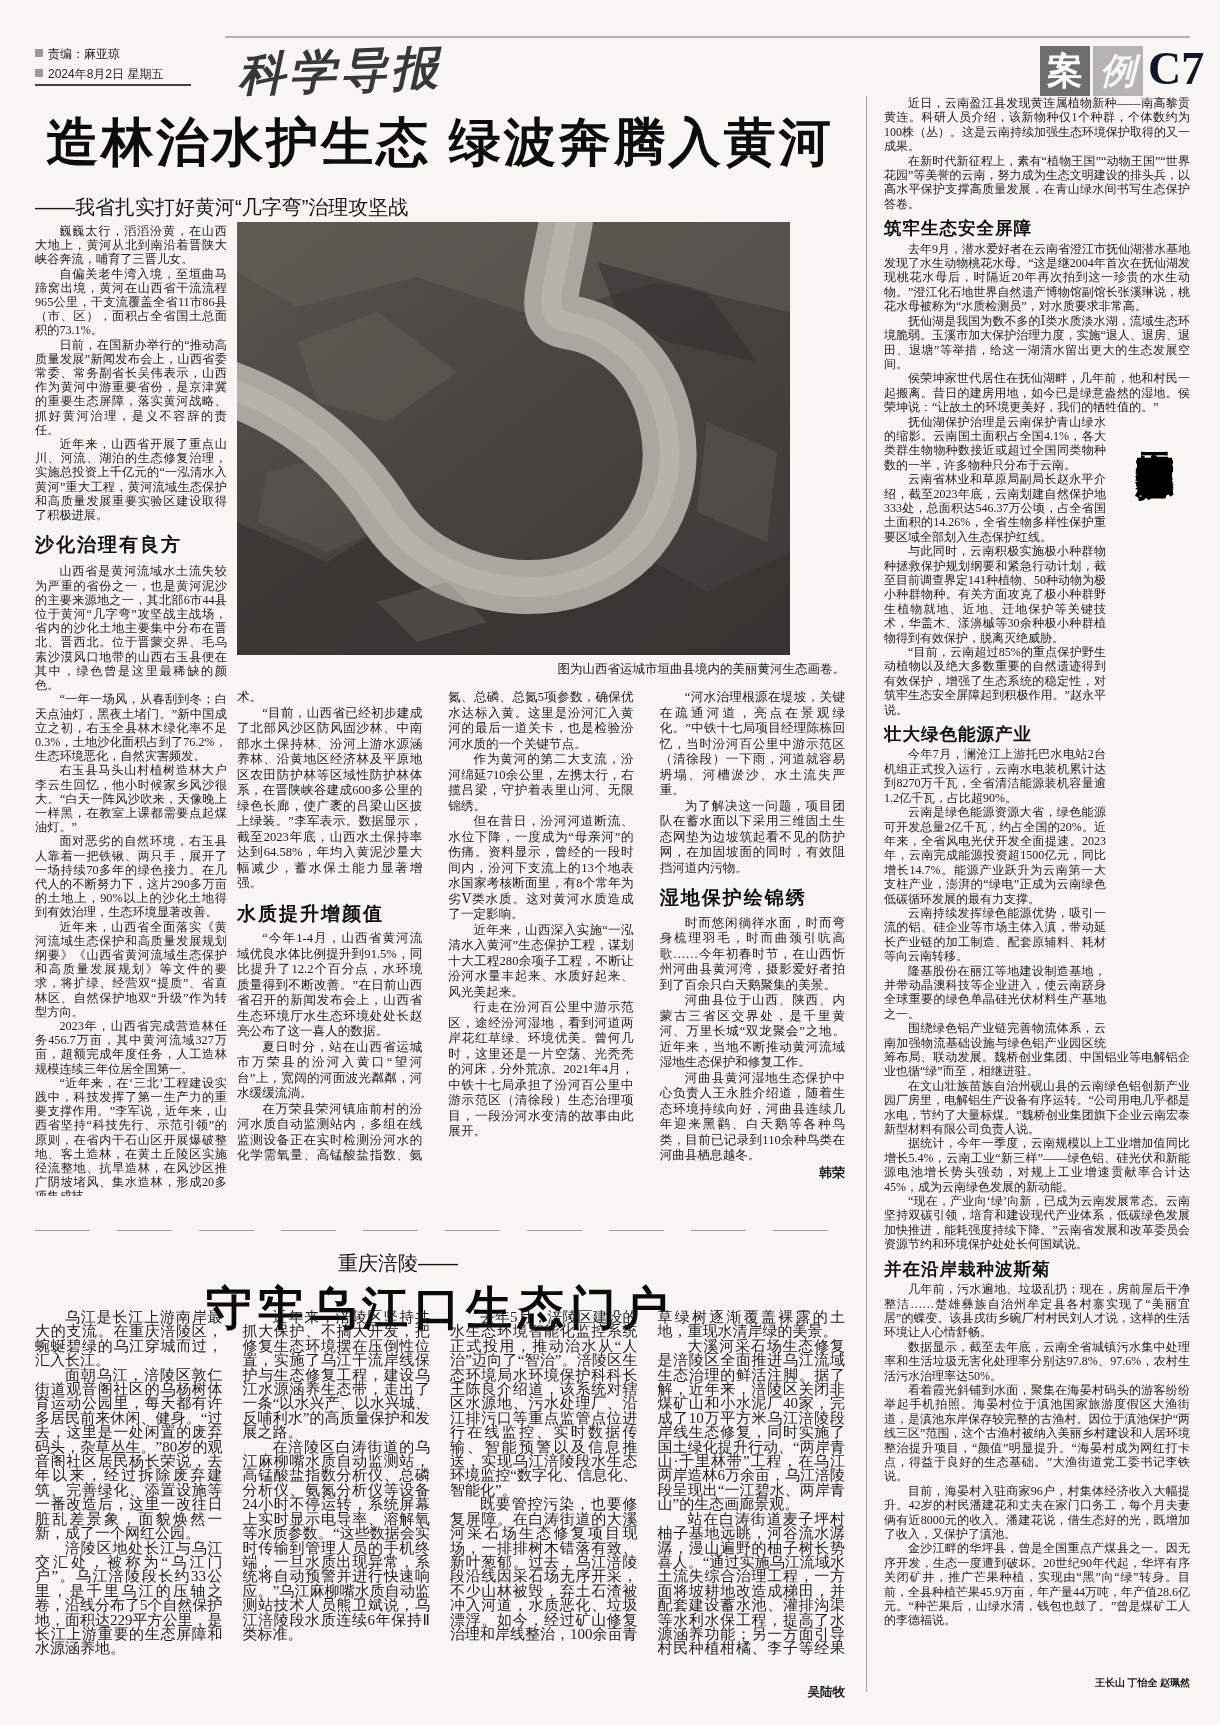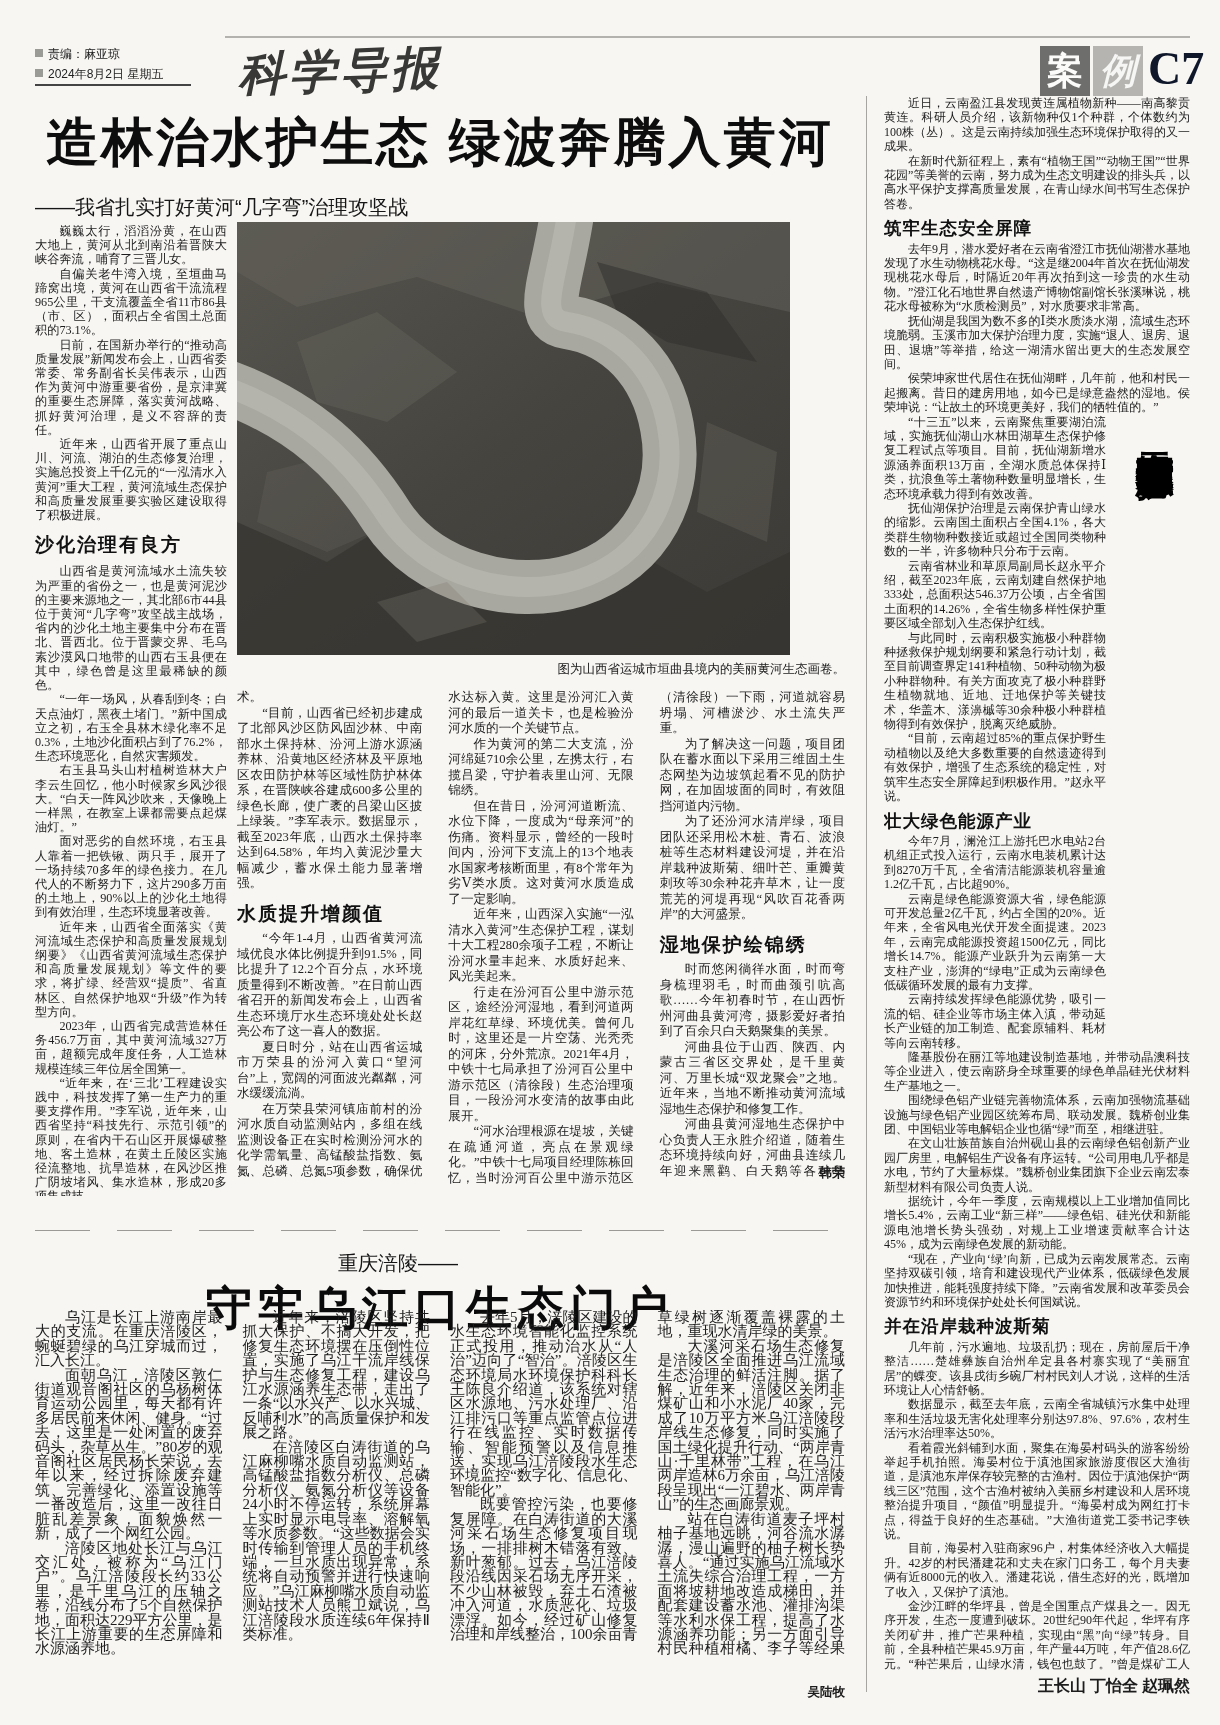--- a/index.html
+++ b/index.html
@@ -48,21 +48,21 @@
   #v-divider{left:866px;top:96px;width:1px;height:1596px;background:#a6a5a2;}
   
   #yn-article{left:884px;top:96px;width:306px;height:1576px;overflow:hidden;
     font-size:12px;line-height:14.4px;}
   #yn-article .sec-head{font-size:17.5px;margin:10px 0 6px;letter-spacing:1px;}
   .vertical-title{float:right;width:70px;height:614px;margin:8px 0 12px 14px;
     writing-mode:vertical-rl;text-orientation:upright;
     font-family:"Liberation Serif",serif;font-weight:900;font-size:38px;
     line-height:70px;letter-spacing:0.5px;color:#000;}
   #yn-byline{left:990px;top:1676px;width:200px;text-align:right;font-weight:bold;
-    font-size:16px;}
+    font-size:10px;}
   
   #cq-dashes{left:35px;top:1230px;width:810px;height:1px;
     background:repeating-linear-gradient(to right,#9b9a97 0 55px,transparent 55px 82px);}
   #cq-kicker{left:338px;top:1250px;font-family:"Liberation Sans",sans-serif;
     font-size:20px;color:#141414;}
   #cq-headline{left:35px;top:1278px;width:810px;text-align:center;
     font-family:"Liberation Serif",serif;font-weight:900;font-size:46px;
     letter-spacing:6px;color:#0a0a0a;}
   #cq-body{left:35px;top:1310px;width:810px;height:358px;overflow:hidden;
     column-count:4;column-gap:20px;font-size:15px;line-height:14.4px;font-family:Liberation Serif, serif;}
@@ -129,39 +129,37 @@
     <div class="sec-head">水质提升增颜值</div>
     <p>“今年1-4月，山西省黄河流域优良水体比例提升到91.5%，同比提升了12.2个百分点，水环境质量得到不断改善。”在日前山西省召开的新闻发布会上，山西省生态环境厅水生态环境处处长赵亮公布了这一喜人的数据。</p>
     <p>夏日时分，站在山西省运城市万荣县的汾河入黄口“望河台”上，宽阔的河面波光粼粼，河水缓缓流淌。</p>
     <p>在万荣县荣河镇庙前村的汾河水质自动监测站内，多组在线监测设备正在实时检测汾河水的化学需氧量、高锰酸盐指数、氨氮、总磷、总氮5项参数，确保优水达标入黄。这里是汾河汇入黄河的最后一道关卡，也是检验汾河水质的一个关键节点。</p>
     <p>作为黄河的第二大支流，汾河绵延710余公里，左携太行，右揽吕梁，守护着表里山河、无限锦绣。</p>
     <p>但在昔日，汾河河道断流、水位下降，一度成为“母亲河”的伤痛。资料显示，曾经的一段时间内，汾河下支流上的13个地表水国家考核断面里，有8个常年为劣Ⅴ类水质。这对黄河水质造成了一定影响。</p>
     <p>近年来，山西深入实施“一泓清水入黄河”生态保护工程，谋划十大工程280余项子工程，不断让汾河水量丰起来、水质好起来、风光美起来。</p>
     <p>行走在汾河百公里中游示范区，途经汾河湿地，看到河道两岸花红草绿、环境优美。曾何几时，这里还是一片空荡、光秃秃的河床，分外荒凉。2021年4月，中铁十七局承担了汾河百公里中游示范区（清徐段）生态治理项目，一段汾河水变清的故事由此展开。</p>
     <p>“河水治理根源在堤坡，关键在疏通河道，亮点在景观绿化。”中铁十七局项目经理陈栋回忆，当时汾河百公里中游示范区（清徐段）一下雨，河道就容易坍塌、河槽淤沙、水土流失严重。</p>
     <p>为了解决这一问题，项目团队在蓄水面以下采用三维固土生态网垫为边坡筑起看不见的防护网，在加固坡面的同时，有效阻挡河道内污物。</p>
-    <p>为了还汾河水清岸绿，项目团队还采用松木桩、青石、波浪桩等生态材料建设河堤，并在沿岸栽种波斯菊、细叶芒、重瓣黄刺玫等30余种花卉草木，让一度荒芜的河堤再现“风吹百花香两岸”的大河盛景。</p>
     <div class="sec-head">湿地保护绘锦绣</div>
     <p>时而悠闲徜徉水面，时而弯身梳理羽毛，时而曲颈引吭高歌……今年初春时节，在山西忻州河曲县黄河湾，摄影爱好者拍到了百余只白天鹅聚集的美景。</p>
     <p>河曲县位于山西、陕西、内蒙古三省区交界处，是千里黄河、万里长城“双龙聚会”之地。近年来，当地不断推动黄河流域湿地生态保护和修复工作。</p>
     <p>河曲县黄河湿地生态保护中心负责人王永胜介绍道，随着生态环境持续向好，河曲县连续几年迎来黑鹳、白天鹅等各种鸟类，目前已记录到110余种鸟类在河曲县栖息越冬。</p>
   </div>
 <div class="abs" id="sx-byline">韩荣</div>
 
 <div class="abs" id="v-divider"></div>
 
 <div class="abs bodytext" id="yn-article">
     <p>近日，云南盈江县发现黄连属植物新种——南高黎贡黄连。科研人员介绍，该新物种仅1个种群，个体数约为100株（丛）。这是云南持续加强生态环境保护取得的又一成果。</p>
     <p>在新时代新征程上，素有“植物王国”“动物王国”“世界花园”等美誉的云南，努力成为生态文明建设的排头兵，以高水平保护支撑高质量发展，在青山绿水间书写生态保护答卷。</p>
     <div class="sec-head">筑牢生态安全屏障</div>
     <p>去年9月，潜水爱好者在云南省澄江市抚仙湖潜水基地发现了水生动物桃花水母。“这是继2004年首次在抚仙湖发现桃花水母后，时隔近20年再次拍到这一珍贵的水生动物。”澄江化石地世界自然遗产博物馆副馆长张溪琳说，桃花水母被称为“水质检测员”，对水质要求非常高。</p>
     <p>抚仙湖是我国为数不多的Ⅰ类水质淡水湖，流域生态环境脆弱。玉溪市加大保护治理力度，实施“退人、退房、退田、退塘”等举措，给这一湖清水留出更大的生态发展空间。</p>
     <p>侯荣坤家世代居住在抚仙湖畔，几年前，他和村民一起搬离。昔日的建房用地，如今已是绿意盎然的湿地。侯荣坤说：“让故土的环境更美好，我们的牺牲值的。”</p>
     <div class="vertical-title">云南在青山绿水间书写生态保护答卷</div>
-    <p>“十三五”以来，云南聚焦重要湖泊流域，实施抚仙湖山水林田湖草生态保护修复工程试点等项目。目前，抚仙湖新增水源涵养面积13万亩，全湖水质总体保持Ⅰ类，抗浪鱼等土著物种数量明显增长，生态环境承载力得到有效改善。</p>
     <p>抚仙湖保护治理是云南保护青山绿水的缩影。云南国土面积占全国4.1%，各大类群生物物种数接近或超过全国同类物种数的一半，许多物种只分布于云南。</p>
     <p>云南省林业和草原局副局长赵永平介绍，截至2023年底，云南划建自然保护地333处，总面积达546.37万公顷，占全省国土面积的14.26%，全省生物多样性保护重要区域全部划入生态保护红线。</p>
     <p>与此同时，云南积极实施极小种群物种拯救保护规划纲要和紧急行动计划，截至目前调查界定141种植物、50种动物为极小种群物种。有关方面攻克了极小种群野生植物就地、近地、迁地保护等关键技术，华盖木、漾濞槭等30余种极小种群植物得到有效保护，脱离灭绝威胁。</p>
     <p>“目前，云南超过85%的重点保护野生动植物以及绝大多数重要的自然遗迹得到有效保护，增强了生态系统的稳定性，对筑牢生态安全屏障起到积极作用。”赵永平说。</p>
     <div class="sec-head">壮大绿色能源产业</div>
     <p>今年7月，澜沧江上游托巴水电站2台机组正式投入运行，云南水电装机累计达到8270万千瓦，全省清洁能源装机容量逾1.2亿千瓦，占比超90%。</p>
     <p>云南是绿色能源资源大省，绿色能源可开发总量2亿千瓦，约占全国的20%。近年来，全省风电光伏开发全面提速。2023年，云南完成能源投资超1500亿元，同比增长14.7%。能源产业跃升为云南第一大支柱产业，澎湃的“绿电”正成为云南绿色低碳循环发展的最有力支撑。</p>
     <p>云南持续发挥绿色能源优势，吸引一流的铝、硅企业等市场主体入滇，带动延长产业链的加工制造、配套原辅料、耗材等向云南转移。</p>
     <p>隆基股份在丽江等地建设制造基地，并带动晶澳科技等企业进入，使云南跻身全球重要的绿色单晶硅光伏材料生产基地之一。</p>
     <p>围绕绿色铝产业链完善物流体系，云南加强物流基础设施与绿色铝产业园区统筹布局、联动发展。魏桥创业集团、中国铝业等电解铝企业也循“绿”而至，相继进驻。</p>

